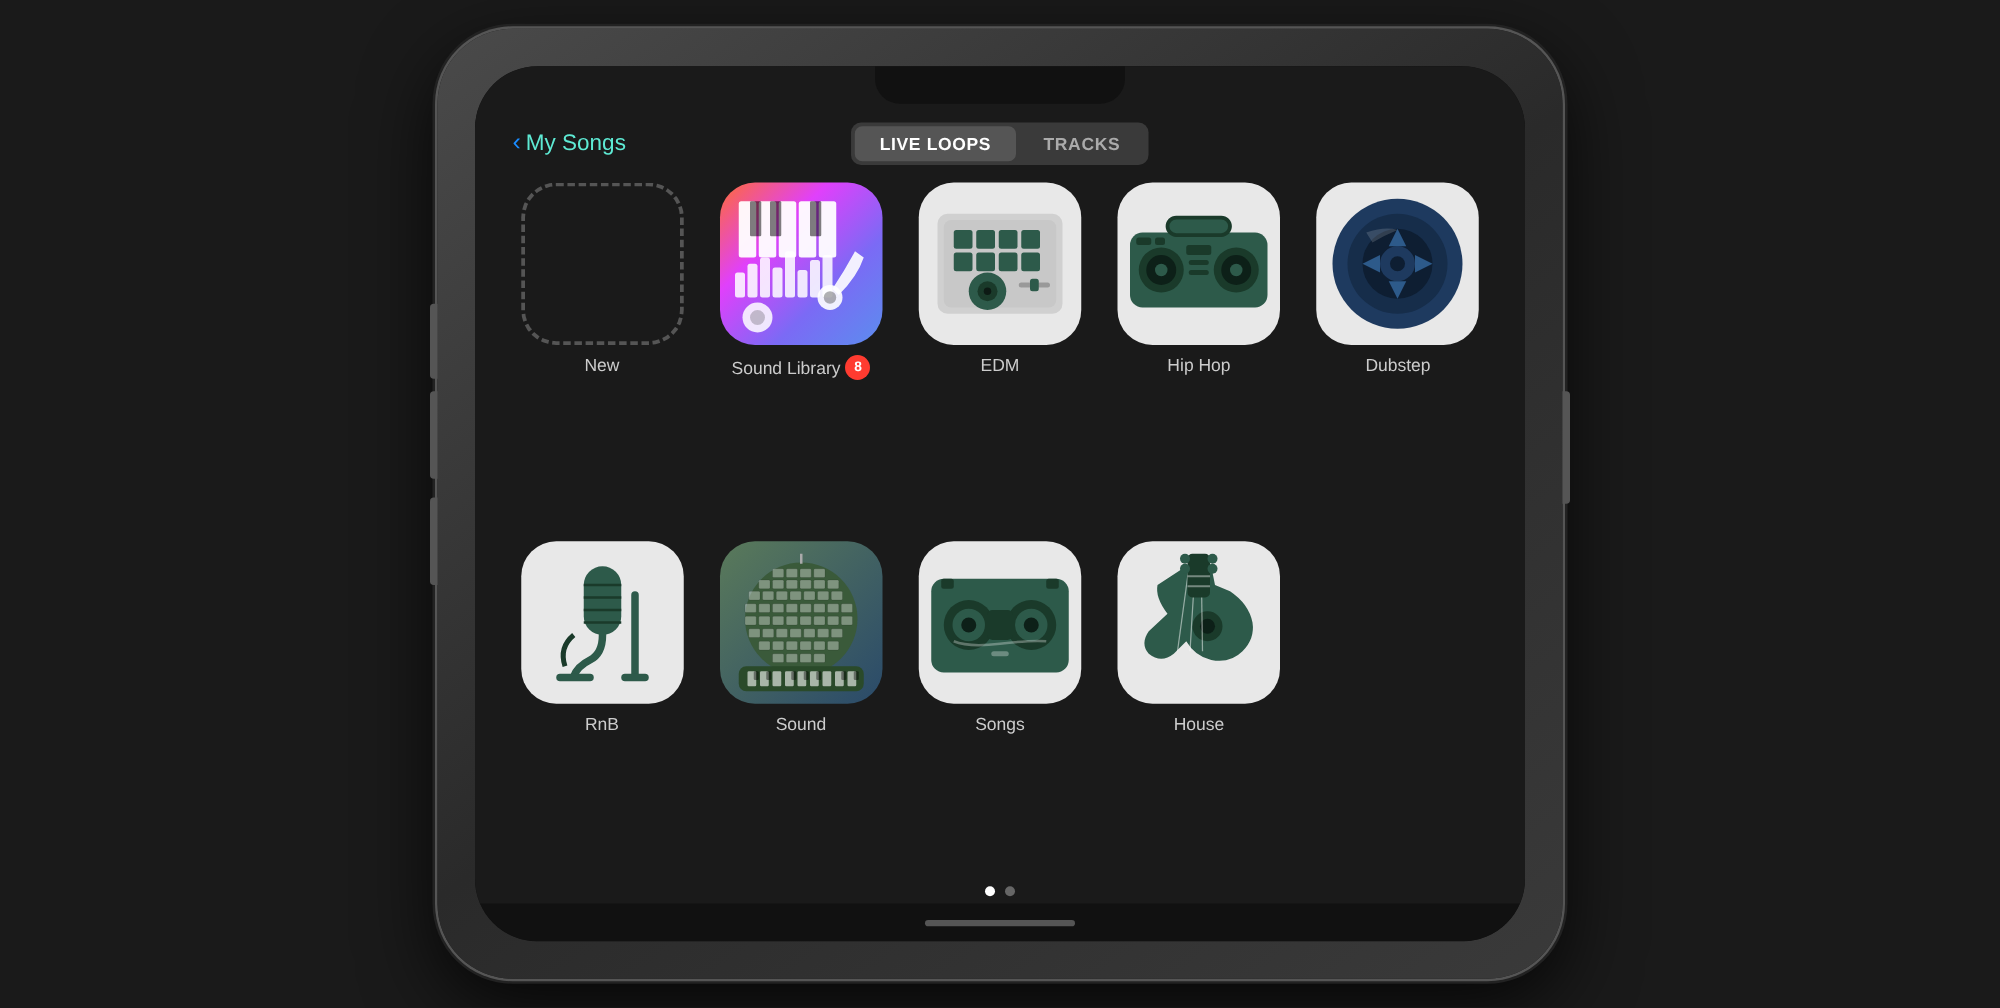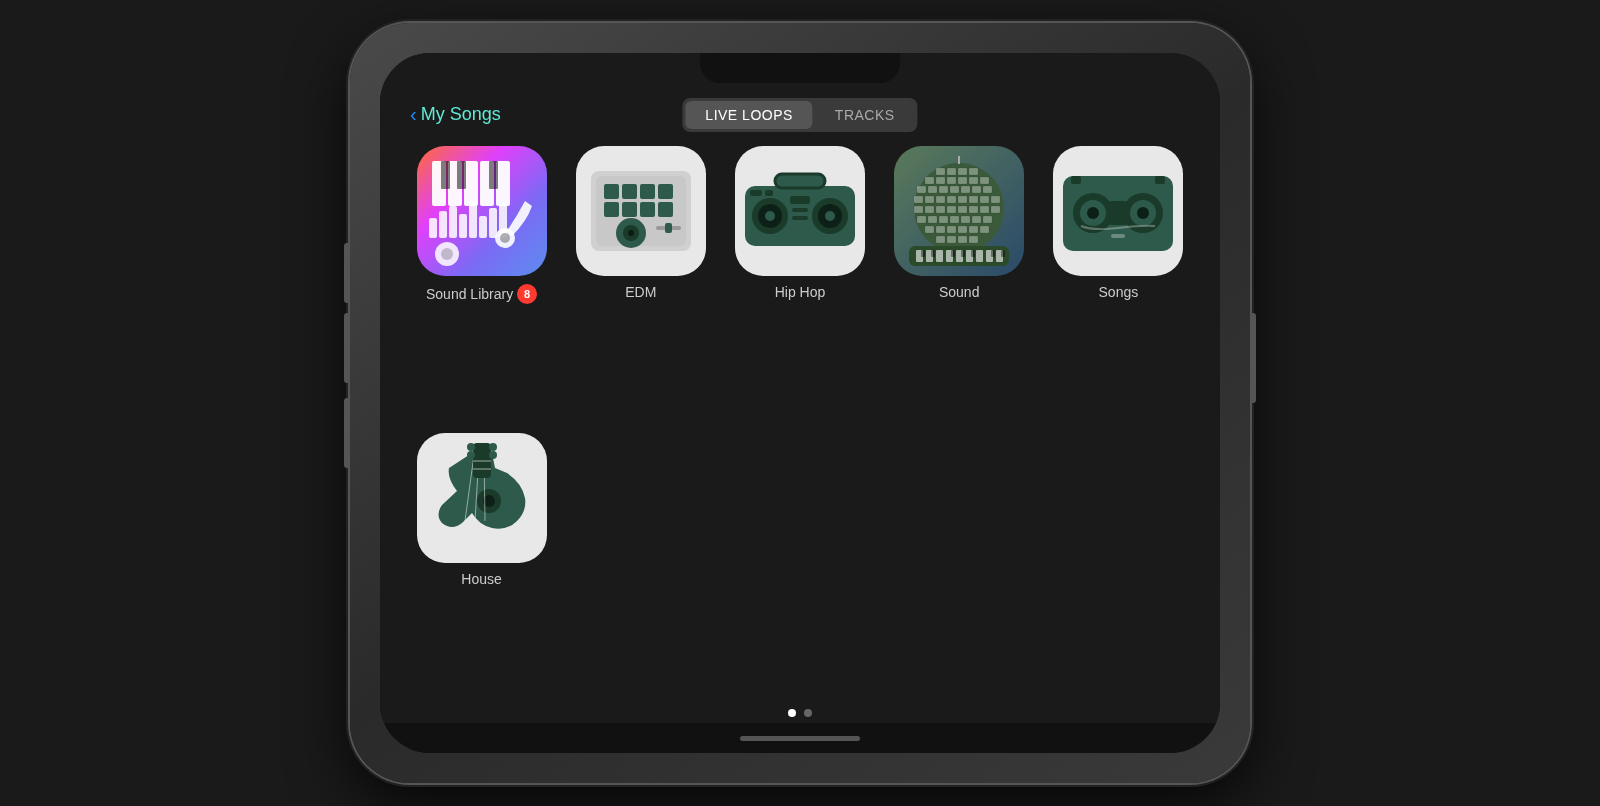--- a/index.html
+++ b/index.html
@@ -140,21 +140,21 @@
       background: #3a3a3a;
       border-radius: 8px;
       padding: 3px;
       gap: 2px;
     }
 
     .tab {
       padding: 6px 20px;
       border-radius: 6px;
       font-size: 14px;
-      font-weight: 400;
+      font-weight: 700;
       letter-spacing: 0.5px;
       cursor: pointer;
       color: #aaa;
     }
 
     .tab.active {
       background: #555;
       color: #fff;
     }
 
@@ -303,20 +303,27 @@
           <span class="back-label">My Songs</span>
         </div>
         <div class="tab-switcher">
           <div class="tab active">LIVE LOOPS</div>
           <div class="tab">TRACKS</div>
         </div>
       </div>
 
       <div class="grid">
 
+        <div class="grid-item">
+          <div class="icon-wrap new-icon">
+          </div>
+          <div class="label-row">
+            <span class="icon-label">New</span>
+          </div>
+        </div>
 
         <div class="grid-item">
           <div class="icon-wrap sound-library-icon">
             <svg viewBox="0 0 130 130" class="icon-svg">
 
               <rect x="15" y="15" width="14" height="45" rx="2" fill="white" opacity="0.95"></rect>
               <rect x="31" y="15" width="14" height="45" rx="2" fill="white" opacity="0.95"></rect>
               <rect x="47" y="15" width="14" height="45" rx="2" fill="white" opacity="0.95"></rect>
               <rect x="63" y="15" width="14" height="45" rx="2" fill="white" opacity="0.95"></rect>
               <rect x="79" y="15" width="14" height="45" rx="2" fill="white" opacity="0.95"></rect>
@@ -398,21 +405,68 @@
 
               <rect x="15" y="44" width="12" height="6" rx="2" fill="#1a3a2a"></rect>
               <rect x="30" y="44" width="8" height="6" rx="2" fill="#1a3a2a"></rect>
             </svg>
           </div>
           <div class="label-row">
             <span class="icon-label">Hip Hop</span>
           </div>
         </div>
 
-
+        <div class="grid-item">
+          <div class="icon-wrap dubstep-icon">
+            <svg viewBox="0 0 130 130" class="icon-svg">
+
+              <circle cx="65" cy="65" r="52" fill="#1e3a5f"></circle>
+              <circle cx="65" cy="65" r="40" fill="#162d4a"></circle>
+              <circle cx="65" cy="65" r="28" fill="#0e1e32"></circle>
+              <circle cx="65" cy="65" r="14" fill="#1e3a5f"></circle>
+              <circle cx="65" cy="65" r="6" fill="#0e1e32"></circle>
+
+              <path d="M65 37 L58 51 L72 51 Z" fill="#2d5a8a"></path>
+              <path d="M65 93 L58 79 L72 79 Z" fill="#2d5a8a"></path>
+              <path d="M37 65 L51 58 L51 72 Z" fill="#2d5a8a"></path>
+              <path d="M93 65 L79 58 L79 72 Z" fill="#2d5a8a"></path>
+
+              <path d="M 40 40 Q 55 35 65 38 Q 55 42 45 48 Z" fill="rgba(255,255,255,0.15)"></path>
+            </svg>
+          </div>
+          <div class="label-row">
+            <span class="icon-label">Dubstep</span>
+          </div>
+        </div>
+
+        <div class="grid-item">
+          <div class="icon-wrap rnb-icon">
+            <svg viewBox="0 0 130 130" class="icon-svg">
+
+              <rect x="50" y="20" width="30" height="55" rx="15" fill="#2d5a4a"></rect>
+
+              <line x1="50" y1="35" x2="80" y2="35" stroke="#1a3a2a" stroke-width="2"></line>
+              <line x1="50" y1="45" x2="80" y2="45" stroke="#1a3a2a" stroke-width="2"></line>
+              <line x1="50" y1="55" x2="80" y2="55" stroke="#1a3a2a" stroke-width="2"></line>
+              <line x1="50" y1="65" x2="80" y2="65" stroke="#1a3a2a" stroke-width="2"></line>
+
+              <path d="M 65 75 Q 65 90 55 95 Q 45 100 42 108" stroke="#2d5a4a" stroke-width="6" fill="none" stroke-linecap="round"></path>
+
+              <rect x="28" y="106" width="30" height="6" rx="3" fill="#2d5a4a"></rect>
+
+              <rect x="88" y="40" width="6" height="70" rx="3" fill="#2d5a4a"></rect>
+              <rect x="80" y="106" width="22" height="6" rx="3" fill="#2d5a4a"></rect>
+
+              <path d="M 42 75 Q 30 85 35 100" stroke="#1a3a2a" stroke-width="4" fill="none"></path>
+            </svg>
+          </div>
+          <div class="label-row">
+            <span class="icon-label">RnB</span>
+          </div>
+        </div>
 
         <div class="grid-item">
           <div class="icon-wrap house-icon">
             <svg viewBox="0 0 130 130" class="icon-svg">
 
               <circle cx="65" cy="62" r="45" fill="#3a5a3a"></circle>
 
               <g fill="rgba(255,255,255,0.35)" stroke="rgba(0,0,0,0.2)" stroke-width="0.5">
 
                 <rect x="42" y="22" width="9" height="7" rx="1"></rect>

